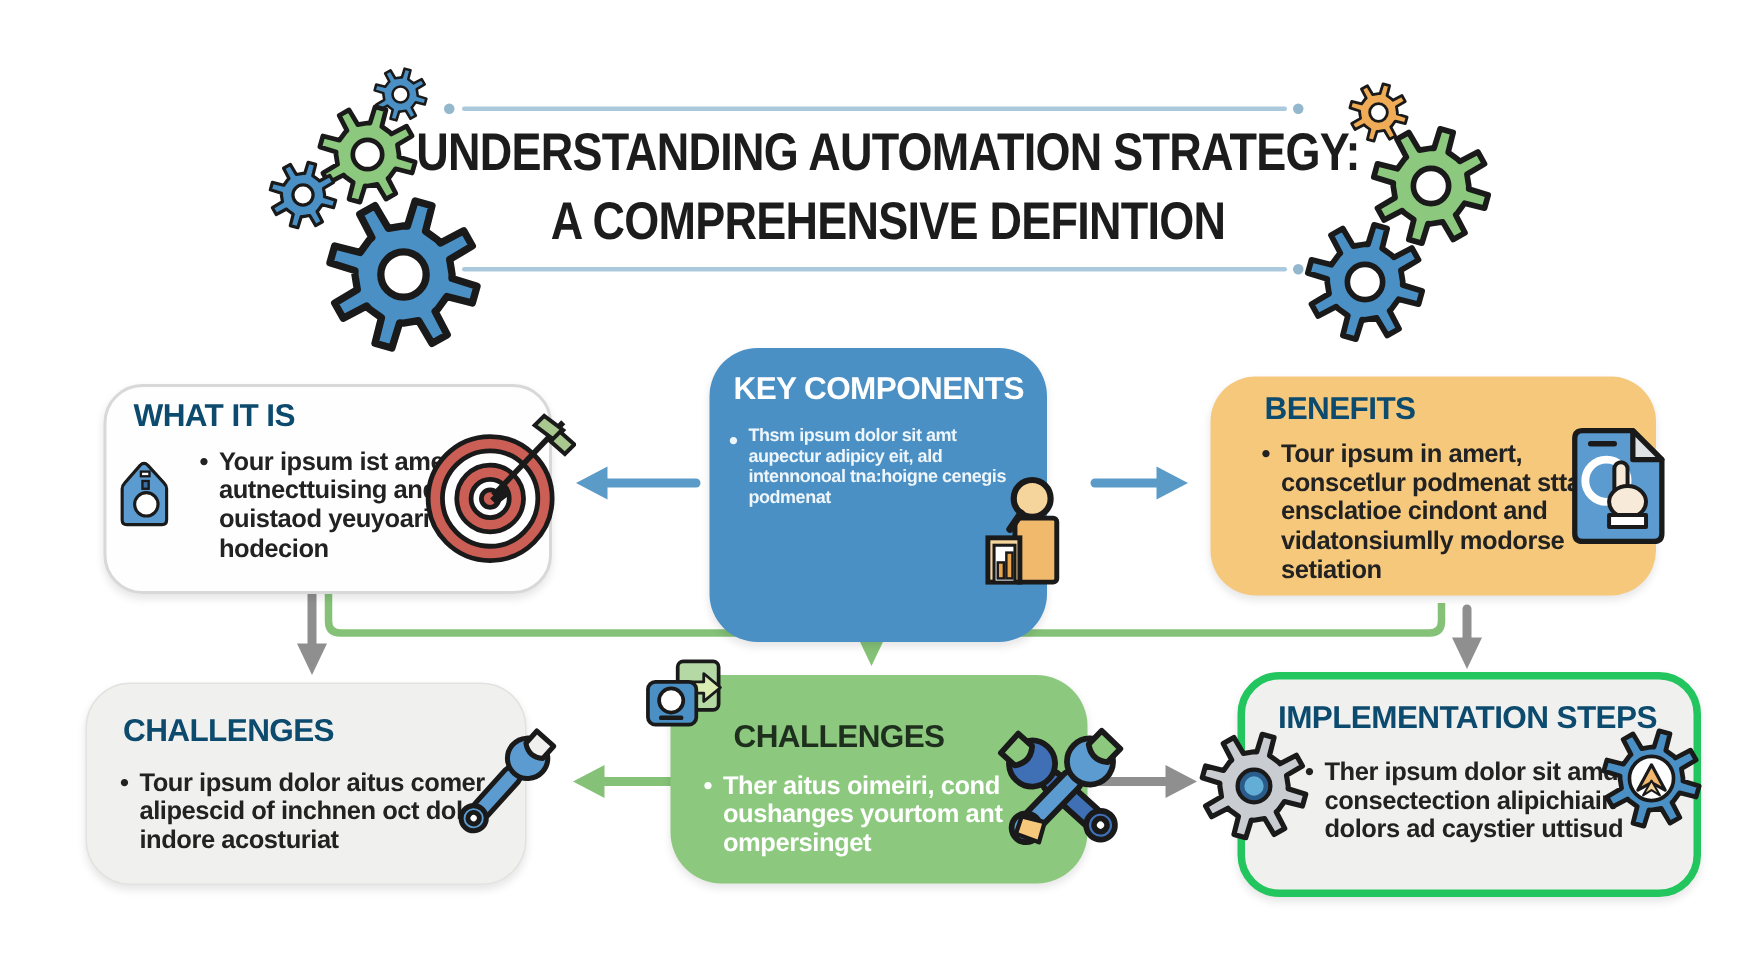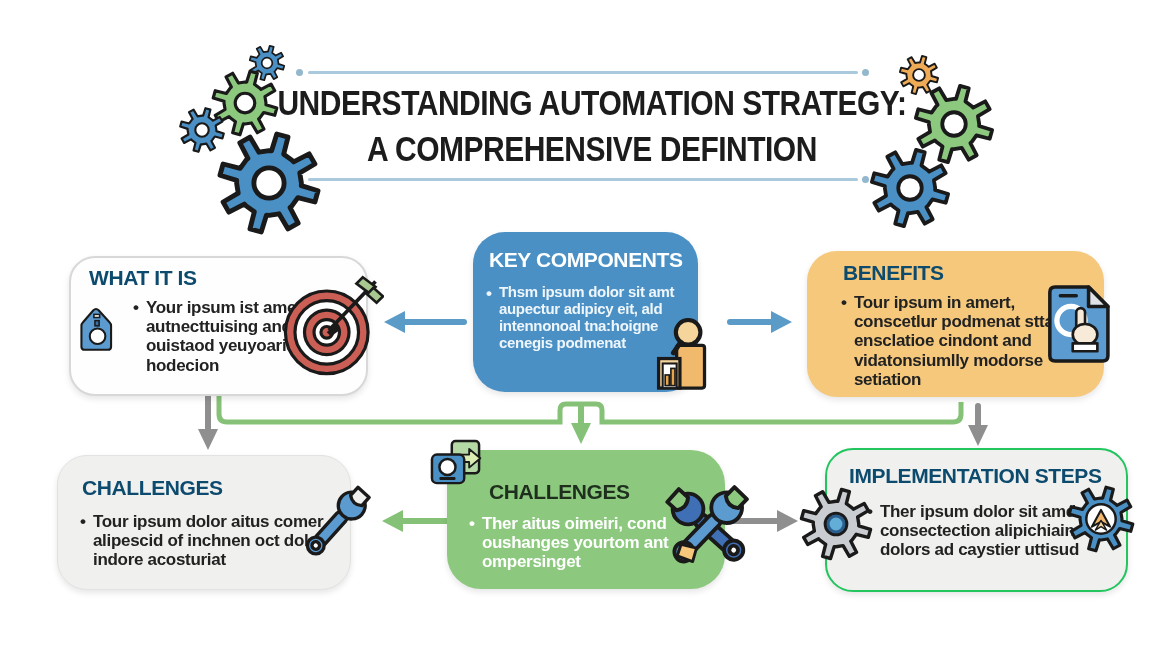--- a/index.html
+++ b/index.html
@@ -14,32 +14,32 @@
               transform-origin:center;white-space:nowrap;z-index:2;}
   
   .box{position:absolute;z-index:2;box-shadow:0 3px 6px rgba(0,0,0,0.10);}
   .box h2{position:absolute;margin:0;font-size:21px;font-weight:bold;letter-spacing:-0.4px;
           color:#0c4a6e;white-space:nowrap;}
   .bullet-row{position:absolute;display:flex;align-items:flex-start;}
   .bullet-row .bullet{font-size:17px;font-weight:bold;line-height:1.13;margin-right:7px;}
   .bullet-row p{margin:0;font-size:17px;font-weight:bold;line-height:1.13;letter-spacing:-0.3px;}
   .box-what{left:57px;top:256px;width:295px;height:136px;background:#fefefe;
             border:2px solid #d8d8d8;border-radius:26px;}
-  .box-key{left:461px;top:232px;width:225px;height:160px;background:#4a90c5;border-radius:32px;}
+  .box-key{left:461px;top:232px;width:225px;height:196px;background:#4a90c5;border-radius:32px;}
   .box-key h2{color:#ffffff;}
   .box-key .bullet-row{color:#eef6fb;}
-  .box-key .bullet-row p{font-size:15px;}
+  .box-key .bullet-row p{font-size:12px;}
   .box-benefits{left:795px;top:251px;width:297px;height:146px;background:#f5c87c;border-radius:30px;}
   .box-chal-left{left:45px;top:455px;width:292px;height:133px;background:#f0f0ee;
                  border:1px solid #e2e2e0;border-radius:30px;}
   .box-chal-green{left:435px;top:450px;width:278px;height:139px;background:#8cc97e;border-radius:34px;}
   .box-chal-green h2{color:#1e2f1e;}
   .box-chal-green .bullet-row{color:#ffffff;}
   .box-impl{left:813px;top:448px;width:299px;height:140px;background:#f0f0ee;
-            border:2px solid #22c55e;border-radius:28px;}
+            border:5px solid #22c55e;border-radius:28px;}
   .connectors{position:absolute;left:0;top:0;width:1160px;height:653px;z-index:1;pointer-events:none;}
 </style>
 </head>
 <body>
 
 <svg width="0" height="0" style="position:absolute">
   <defs>
     <symbol id="gear" viewBox="-50 -50 100 100" overflow="visible">
       <path fill="currentColor" stroke="#1a1a1a" stroke-width="4.5" stroke-linejoin="round" d="M30.0,0.0 L29.9,2.4 L45.4,7.2 L42.5,17.6 L26.7,13.6 L21.2,21.2 L19.5,22.8 L27.0,37.2 L17.6,42.5 L9.3,28.5 L0.0,30.0 L-2.4,29.9 L-7.2,45.4 L-17.6,42.5 L-13.6,26.7 L-21.2,21.2 L-22.8,19.5 L-37.2,27.0 L-42.5,17.6 L-28.5,9.3 L-30.0,0.0 L-29.9,-2.4 L-45.4,-7.2 L-42.5,-17.6 L-26.7,-13.6 L-21.2,-21.2 L-19.5,-22.8 L-27.0,-37.2 L-17.6,-42.5 L-9.3,-28.5 L-0.0,-30.0 L2.4,-29.9 L7.2,-45.4 L17.6,-42.5 L13.6,-26.7 L21.2,-21.2 L22.8,-19.5 L37.2,-27.0 L42.5,-17.6 L28.5,-9.3 Z"></path>
       <circle r="14" fill="#ffffff" stroke="#1a1a1a" stroke-width="4.5"></circle>

